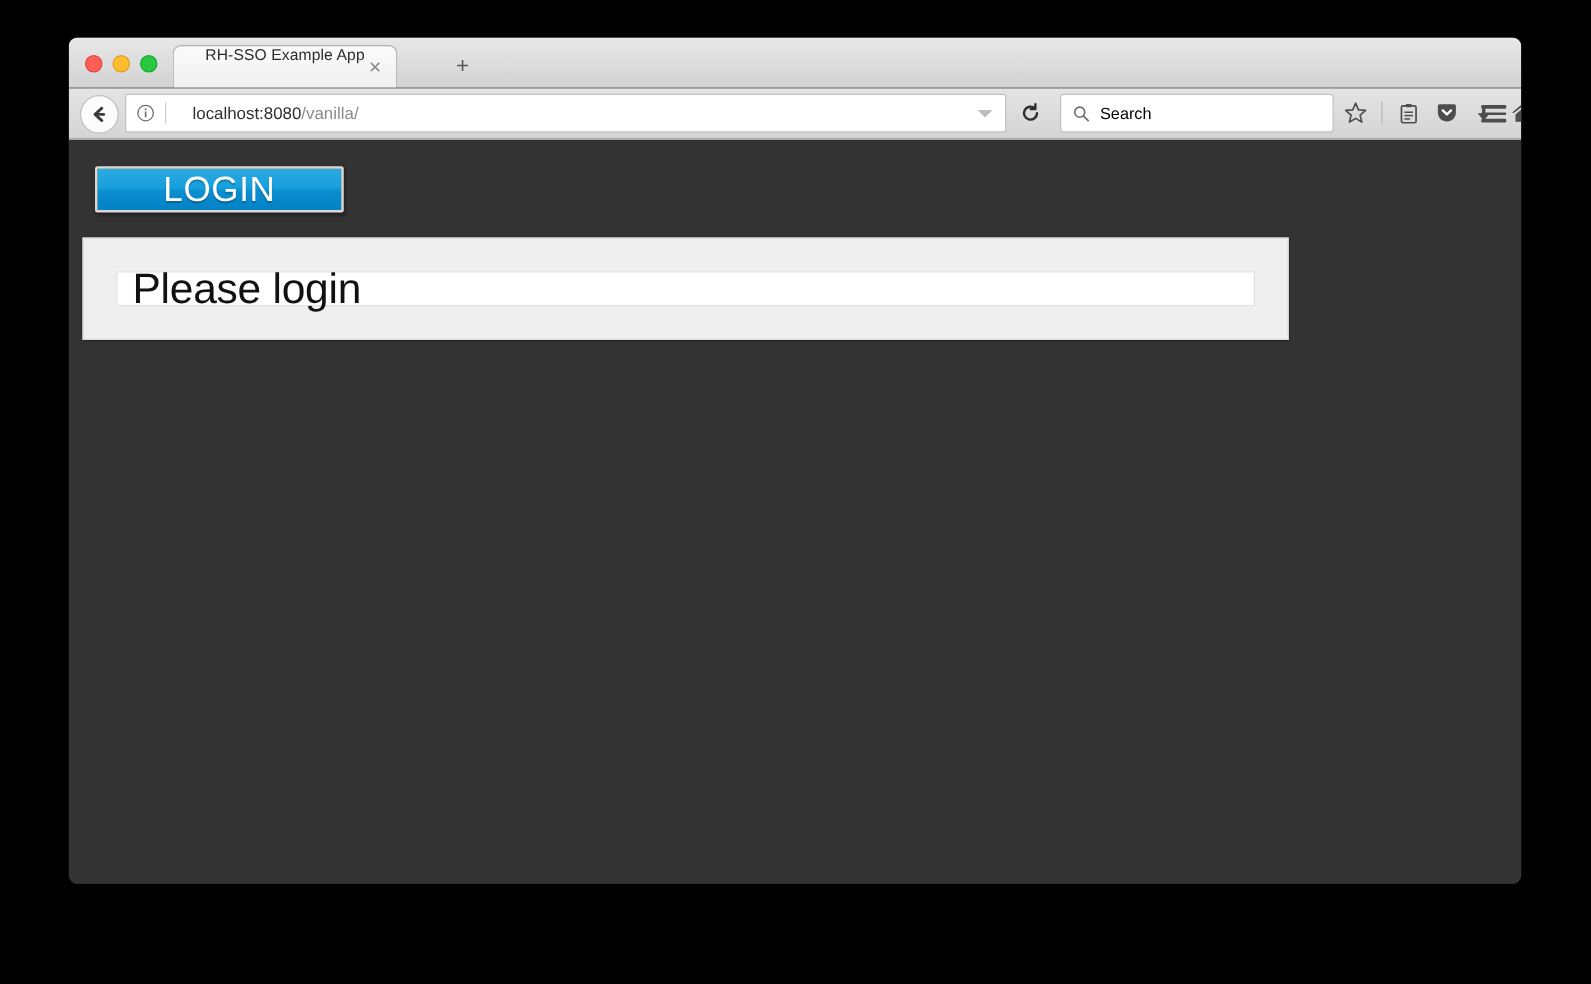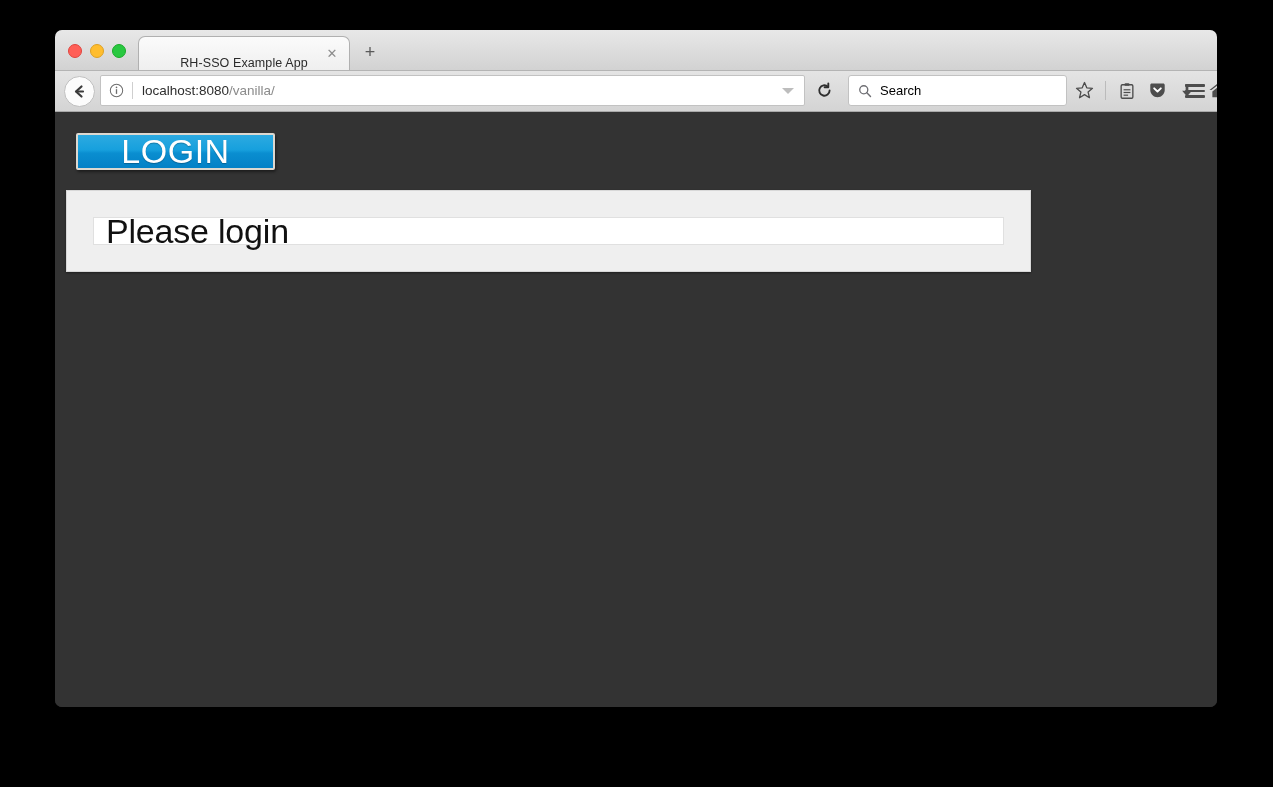--- a/index.html
+++ b/index.html
@@ -48,28 +48,28 @@
     display: block;
   }
   .light.red    { background: #ff5f57; border: 1px solid #e0443e; }
   .light.yellow { background: #ffbd2e; border: 1px solid #dea123; }
   .light.green  { background: #28c840; border: 1px solid #1aab29; }
 
   .tab {
     position: absolute;
     left: 83px;
     top: 6px;
-    width: 212px;
+    width: 180px;
     height: 34px;
     background: linear-gradient(to bottom, #fbfbfb 0%, #efefef 100%);
     border: 1px solid #b0b0b0;
     border-bottom: none;
     border-radius: 7px 7px 0 0;
     display: flex;
-    align-items: flex-end;
+    align-items: flex-start;
     justify-content: center;
     box-sizing: border-box;
   }
   .tab-title {
     font-size: 12.5px;
     color: #2b2b2b;
     white-space: nowrap;
     letter-spacing: 0.1px;
   }
   .tab-close {
@@ -139,20 +139,21 @@
   .url-sep {
     width: 1px;
     height: 17px;
     background: #cfcfcf;
     margin: 0 9px 0 8px;
   }
   .url-text {
     font-size: 13.5px;
     color: #2e2e2e;
     white-space: nowrap;
+    margin-left: 12px;
   }
   .url-text .path { color: #8b8b8b; }
   .url-dropdown {
     margin-left: auto;
     margin-right: 10px;
     width: 0; height: 0;
     border-left: 6px solid transparent;
     border-right: 6px solid transparent;
     border-top: 6px solid #bdbdbd;
   }
@@ -240,21 +241,21 @@
     position: absolute;
     left: 21px;
     top: 21px;
     width: 199px;
     height: 37px;
     box-sizing: border-box;
     border: 2px solid #dcd8d0;
     border-radius: 2px;
     background: linear-gradient(to bottom, #2caae1 0%, #17a0dd 45%, #0a8ed0 55%, #0481c6 100%);
     color: #ffffff;
-    font-size: 34px;
+    font-size: 28px;
     font-family: "Liberation Sans", sans-serif;
     letter-spacing: 0.5px;
     display: flex;
     align-items: center;
     justify-content: center;
     text-shadow: 0 1px 1px rgba(0,0,0,0.25);
     box-shadow: 1px 2px 3px rgba(0,0,0,0.45);
     cursor: pointer;
     text-align: center;
   }

